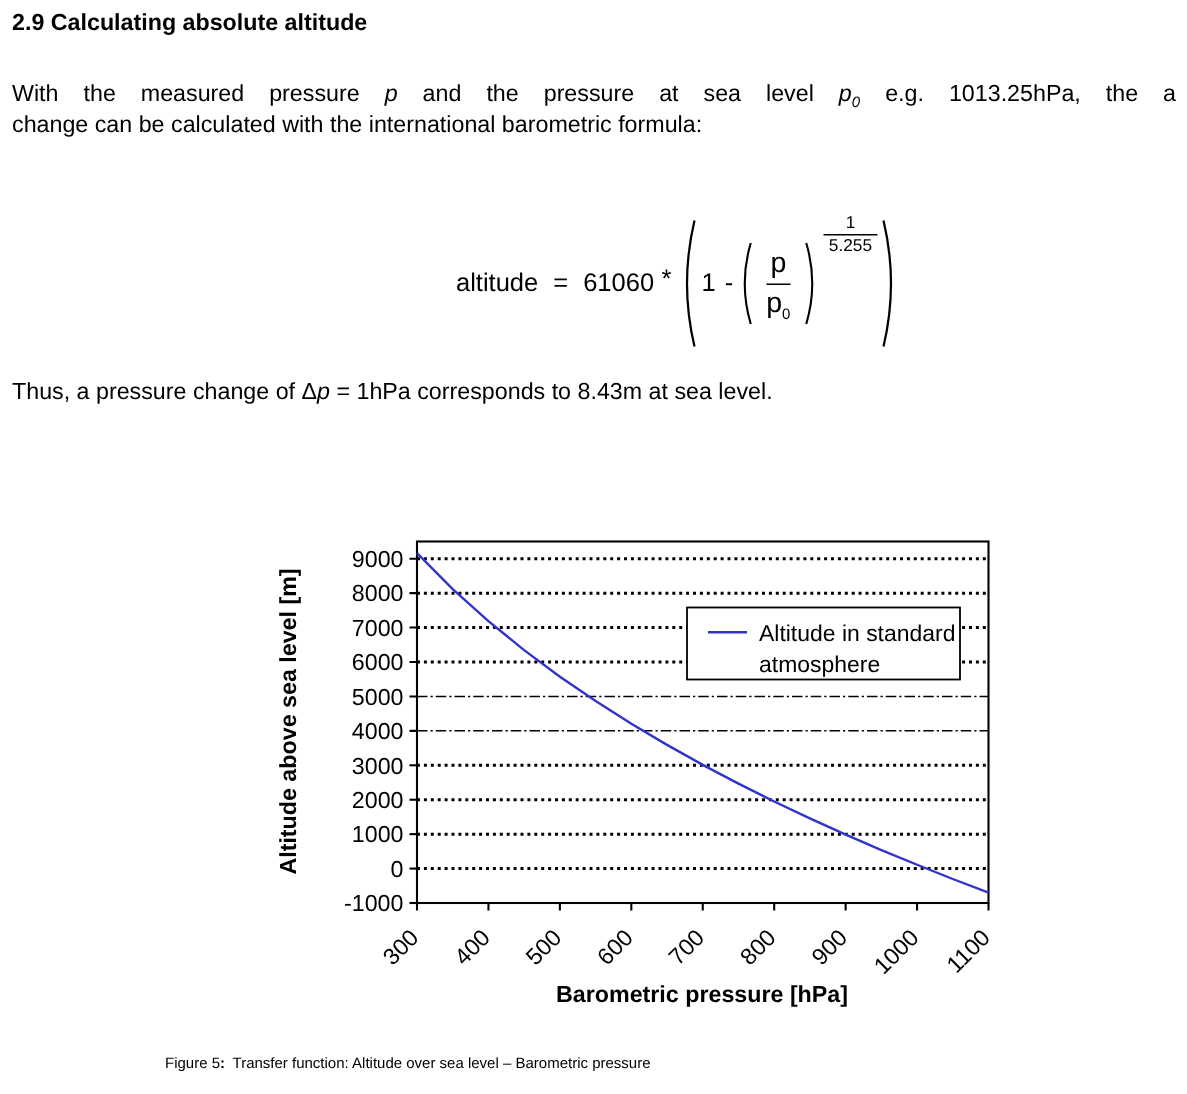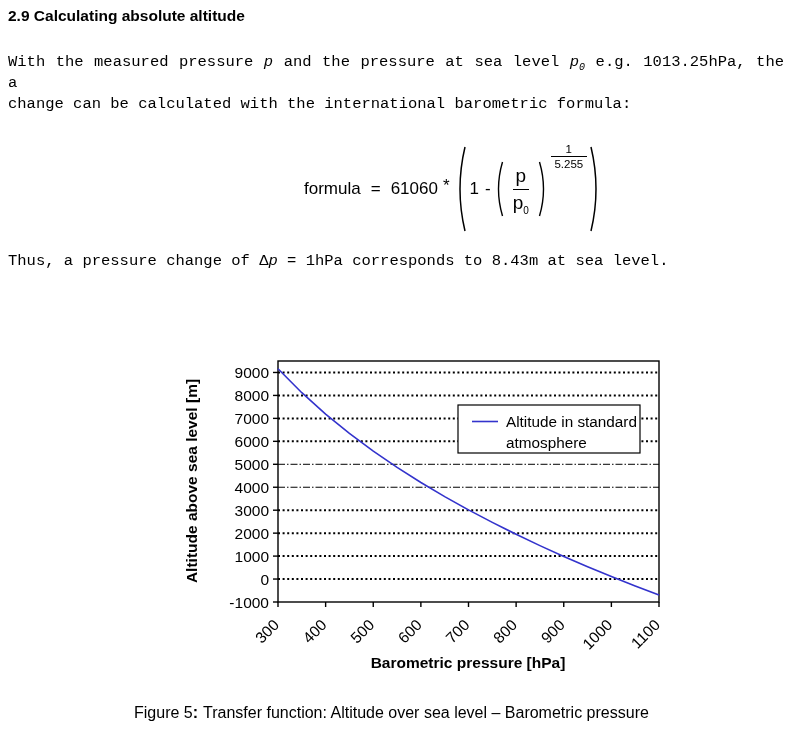--- a/index.html
+++ b/index.html
@@ -2,21 +2,21 @@
 <html><head>
 <meta charset="utf-8">
 <style>
   html,body{margin:0;padding:0;}
   body{
     width:791px;height:729px;background:#ffffff;position:relative;
     font-family:"Liberation Sans","DejaVu Sans",sans-serif;color:#000;
     overflow:hidden;
   }
   .heading{position:absolute;left:8px;top:7px;font-size:15.5px;font-weight:bold;}
-  .para{position:absolute;left:8px;width:776px;font-size:15.5px;line-height:21px;font-family:Liberation Mono, monospace;}
+  .para{position:absolute;left:8px;width:776px;font-size:15.5px;line-height:21px;}
   .para1{top:52px;}
   .para2{top:251px;}
   .jline{text-align:justify;text-align-last:justify;}
   .var{font-style:italic;}
   sub{font-size:10px;line-height:0;}
 
   
   .formula{position:absolute;left:301px;top:145px;height:88px;display:flex;align-items:center;font-size:17px;}
   .formula .tok{margin:0 3px;}
   .formula .eq{margin:0 7px;}
@@ -34,40 +34,40 @@
   svg text{fill:#000;}
   .tick-label{font-size:15.5px;}
   .xtick-label{font-size:15.5px;}
   .axis-title{font-size:15.5px;font-weight:bold;}
   .legend-label{font-size:15.3px;}
   .grid-heavy{stroke:#000;stroke-width:2;stroke-dasharray:2 2.6;}
   .grid-light{stroke:#000;stroke-width:1;stroke-dasharray:7 2 1.5 2;}
   .frame{fill:none;stroke:#000;stroke-width:1.4;}
   .tick{stroke:#000;stroke-width:1.4;}
 
-  .caption{position:absolute;left:134px;top:704px;font-size:16px;}
+  .caption{position:absolute;left:110px;top:704px;font-size:10px;}
   .caption .colon{font-weight:bold;}
   .caption .cap-text{margin-left:5px;}
 </style>
 </head>
 <body>
 
 <div class="heading">2.9 Calculating absolute altitude</div>
 
 <div class="para para1">
   <div class="jline"><span>With the measured pressure</span>
     <span class="var">p</span>
     <span>and the pressure at sea level</span>
     <span class="var"><span>p</span><sub>0</sub></span>
     <span>e.g. 1013.25hPa, the a</span></div>
   <div>change can be calculated with the international barometric formula:</div>
 </div>
 
 <div class="formula">
-  <span class="tok">formula</span>
+  <span class="tok">altitude</span>
   <span class="eq">=</span>
   <span class="tok">61060</span>
   <span class="star">*</span>
   <svg class="paren" width="13" height="88" viewBox="0 0 13 88">
       <path d="M11,2 Q1,44 11,86" fill="none" stroke="#000" stroke-width="1.5"></path>
     </svg>
   <span class="tok">1</span>
   <span class="tok">-</span>
   <svg class="paren" width="10" height="58" viewBox="0 0 10 58">
       <path d="M8.5,2 Q0.5,29 8.5,56" fill="none" stroke="#000" stroke-width="1.4"></path>

